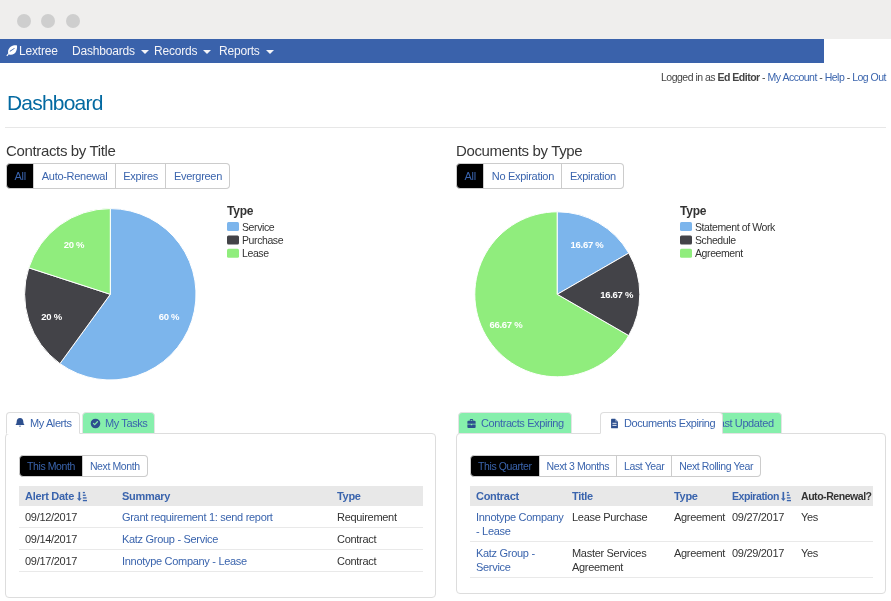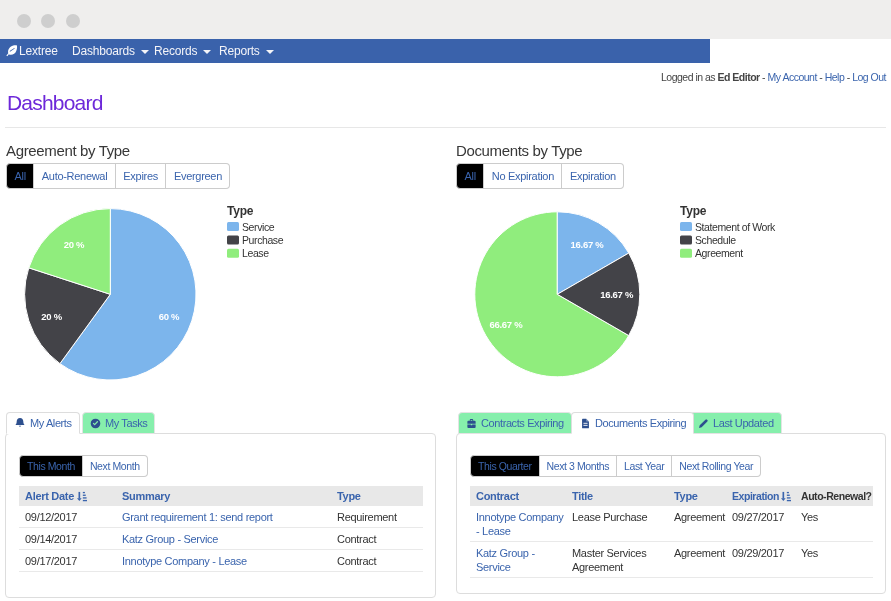--- a/index.html
+++ b/index.html
@@ -4,25 +4,25 @@
 <style>
 * { margin:0; padding:0; box-sizing:border-box; }
 html,body { width:891px; height:601px; overflow:hidden; }
 body {
   font-family:"Liberation Sans", sans-serif;
   color:#333; background:#fff; position:relative;
 }
 a { color:#3a64ad; text-decoration:none; }
 .topbar { position:absolute; left:0; top:0; width:891px; height:39px; background:#efeeed; }
 .dot { position:absolute; top:14px; width:14px; height:14px; border-radius:50%; background:#cecece; }
-.navbar { position:absolute; left:0; top:39px; width:710px; height:24px; background:#3a62ab; color:#f4f4f8; font-size:12px; }
+.navbar { position:absolute; left:0; top:39px; width:824px; height:24px; background:#3a62ab; color:#f4f4f8; font-size:12px; }
 .navitem { position:absolute; top:0; height:24px; line-height:24px; letter-spacing:-0.2px; }
 .caret { display:inline-block; width:0; height:0; border-left:4px solid transparent; border-right:4px solid transparent; border-top:4.5px solid #f4f4f8; margin-left:6px; vertical-align:1.5px; }
 .loginline { position:absolute; top:71px; right:5px; font-size:10.5px; letter-spacing:-0.5px; color:#444; }
-.h1 { position:absolute; left:7px; top:91px; font-size:21px; letter-spacing:-0.8px; color:#6d28d9; }
+.h1 { position:absolute; left:7px; top:91px; font-size:21px; letter-spacing:-0.8px; color:#0369a1; }
 .hr1 { position:absolute; left:5px; top:127px; width:881px; height:1px; background:#e7e7e7; }
 .h2 { position:absolute; top:142px; font-size:15px; letter-spacing:-0.35px; color:#383838; }
 .btngroup { position:absolute; display:flex; }
 .btn { background:#fff; border:1px solid #ccc; border-left:none; color:#3a64ad; font-size:11px; letter-spacing:-0.3px; padding:0 7.5px; display:flex; align-items:center; white-space:nowrap; }
 .btn.first { border-left:1px solid #ccc; border-radius:4px 0 0 4px; }
 .btn.last { border-radius:0 4px 4px 0; }
 .btn.active { background:#000000; }
 .grp1 { left:6px; top:163px; height:26px; }
 .grp2 { left:456px; top:163px; height:26px; }
 .panel { position:absolute; background:#fff; border:1px solid #ddd; border-radius:4px; }
@@ -49,21 +49,21 @@
     <path fill="#fff" d="M6.5 19.5 L 2.5 24.5 L 0.8 23.2 L 5 18.2 Z"></path>
   </svg>
   <span class="navitem" style="left:72px">Dashboards<span class="caret"></span></span>
   <span class="navitem" style="left:154px">Records<span class="caret"></span></span>
   <span class="navitem" style="left:219px">Reports<span class="caret"></span></span>
 </div>
 <div class="loginline">Logged in as <b>Ed Editor</b> - <a>My Account</a> - <a>Help</a> - <a>Log Out</a></div>
 <div class="h1">Dashboard</div>
 <div class="hr1"></div>
 
-<div class="h2" style="left:6px">Agreement by Type</div>
+<div class="h2" style="left:6px">Contracts by Title</div>
 <div class="btngroup grp1">
   <div class="btn first active">All</div>
   <div class="btn">Auto-Renewal</div>
   <div class="btn">Expires</div>
   <div class="btn last">Evergreen</div>
 </div>
 
 <div class="h2" style="left:456px">Documents by Type</div>
 <div class="btngroup grp2">
   <div class="btn first active">All</div>
@@ -167,21 +167,21 @@
     </table>
 </div>
 
 <div class="panel" style="left:456px; top:433px; width:430px; height:161px;"></div>
 <div class="tab" style="left:458px; top:412px;">
   <svg width="11" height="11" viewBox="0 0 16 16">
       <path fill="#2d4f8e" d="M5.5 4V2.8A1.3 1.3 0 0 1 6.8 1.5h2.4a1.3 1.3 0 0 1 1.3 1.3V4h2.2a1.3 1.3 0 0 1 1.3 1.3V8.2H2V5.3A1.3 1.3 0 0 1 3.3 4h2.2zm1.3-1.2V4h2.4V2.8H6.8zM2 9.4h5v1.3h2V9.4h5v3.8a1.3 1.3 0 0 1-1.3 1.3H3.3A1.3 1.3 0 0 1 2 13.2z"></path>
     </svg>
   Contracts Expiring
 </div>
-<div class="tab active" style="left:571px; top:412px;padding-left:8px;">
+<div class="tab active" style="left:600px; top:412px;padding-left:8px;">
   <svg width="11" height="11" viewBox="0 0 16 16">
       <path fill="#2d4f8e" d="M4 1h5l4 4v9a1 1 0 0 1-1 1H4a1 1 0 0 1-1-1V2a1 1 0 0 1 1-1z"></path>
       <path fill="#fff" d="M9 1v4h4z" opacity="0.4"></path>
       <rect fill="#fff" x="5" y="7" width="6" height="1.3"></rect>
       <rect fill="#fff" x="5" y="10" width="6" height="1.3"></rect>
     </svg>
   Documents Expiring
 </div>
 <div class="tab" style="left:690px; top:412px;">
   <svg width="11" height="11" viewBox="0 0 16 16">

